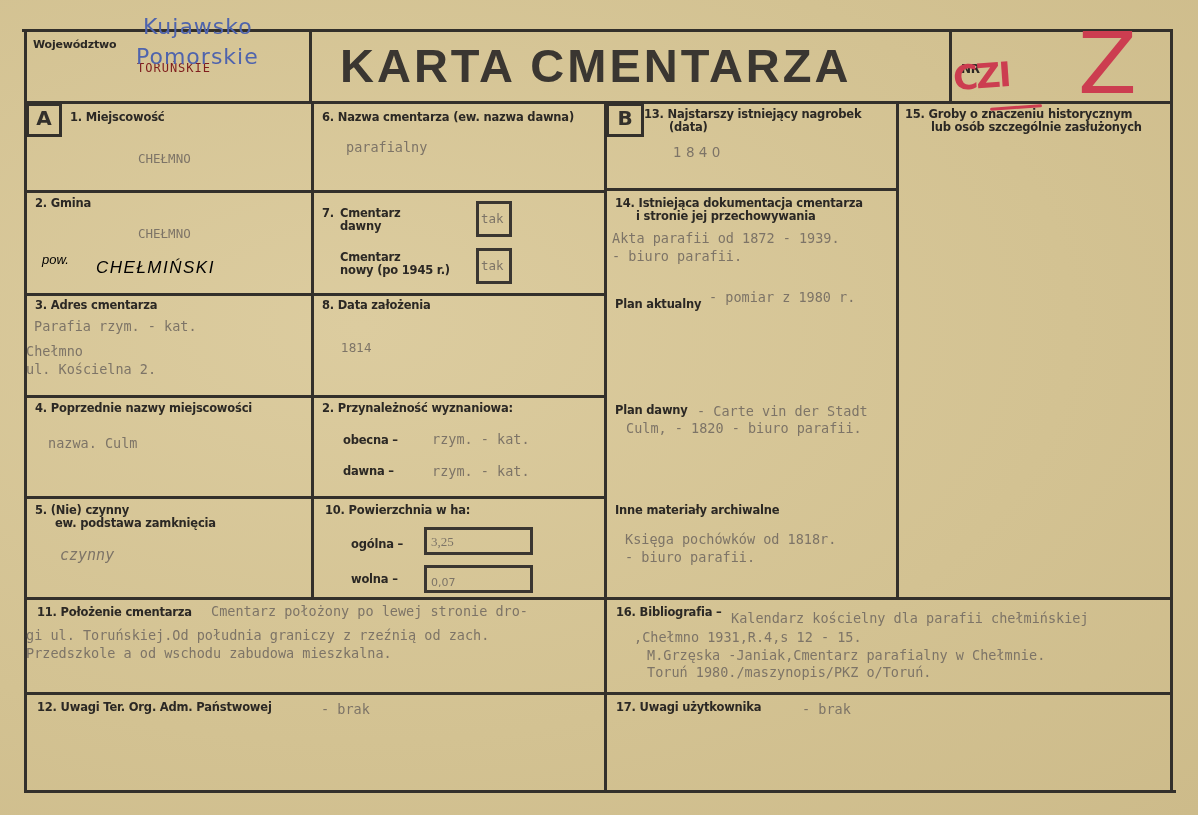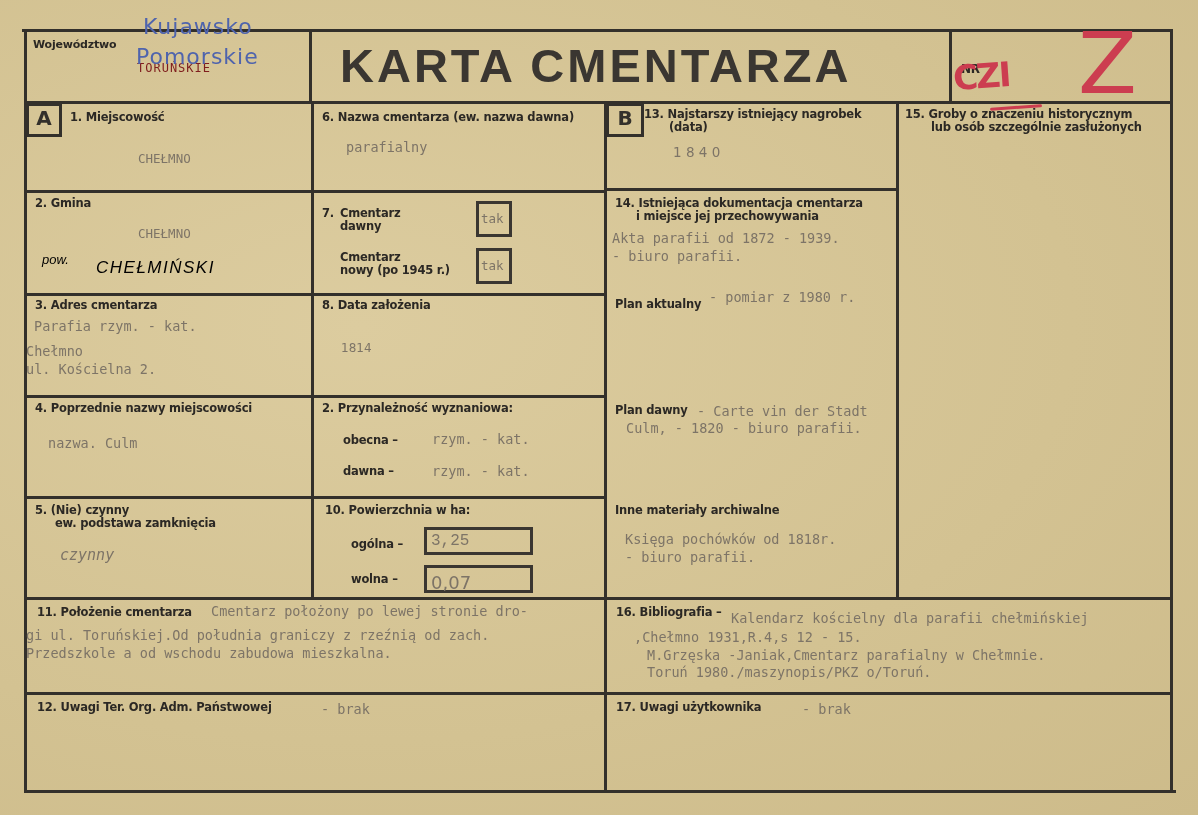--- a/index.html
+++ b/index.html
@@ -106,35 +106,35 @@
 
 <div class="lbl" style="left:322px; top:402px;">2. Przynależność wyznaniowa:</div>
 <div class="lbl" style="left:343px; top:434px;">obecna –</div>
 <div class="tw" style="left:432px; top:431px;">rzym. - kat.</div>
 <div class="lbl" style="left:343px; top:465px;">dawna –</div>
 <div class="tw" style="left:432px; top:463px;">rzym. - kat.</div>
 
 <div class="lbl" style="left:325px; top:504px;">10. Powierzchnia w ha:</div>
 <div class="lbl" style="left:351px; top:538px;">ogólna –</div>
 <div class="smallbox" style="left:424px; top:527px; width:103px; height:22px;">
-  <span class="tw" style="left:4px; top:3px; font-family:Liberation Mono, monospace; font-size:16px;">3,25</span>
+  <span class="tw" style="left:4px; top:3px; font-family:Liberation Serif, serif; font-size:13px;">3,25</span>
 </div>
 <div class="lbl" style="left:351px; top:573px;">wolna –</div>
 <div class="smallbox" style="left:424px; top:565px; width:103px; height:22px;">
-  <span class="tw" style="left:4px; top:6px; font-family:'DejaVu Sans', sans-serif; font-size:18px;">0,07</span>
+  <span class="tw" style="left:4px; top:6px; font-family:'DejaVu Sans', sans-serif; font-size:11px;">0,07</span>
 </div>
 
 <div class="boxletter" style="left:606px; top:103px; width:32px; height:28px;">B</div>
 
 <div class="lbl" style="left:644px; top:108px;">13. Najstarszy istniejący nagrobek</div>
 <div class="lbl" style="left:669px; top:121px;">(data)</div>
 <div class="tw" style="left:673px; top:144px; font-family:'DejaVu Sans', sans-serif; font-size:13.5px;">1 8 4 0</div>
 
 <div class="lbl" style="left:615px; top:197px;">14. Istniejąca dokumentacja cmentarza</div>
-<div class="lbl" style="left:636px; top:210px;">i miejsce jej przechowywania</div>
+<div class="lbl" style="left:636px; top:210px;">i stronie jej przechowywania</div>
 <div class="tw" style="left:612px; top:230px;">Akta parafii od 1872 - 1939.</div>
 <div class="tw" style="left:612px; top:248px;">- biuro parafii.</div>
 
 <div class="lbl" style="left:615px; top:298px;">Plan aktualny</div>
 <div class="tw" style="left:709px; top:289px;text-align:right;">- pomiar z 1980 r.</div>
 
 <div class="lbl" style="left:615px; top:404px;">Plan dawny</div>
 <div class="tw" style="left:697px; top:403px;">- Carte vin der Stadt</div>
 <div class="tw" style="left:626px; top:420px;">Culm, - 1820 - biuro parafii.</div>
 

